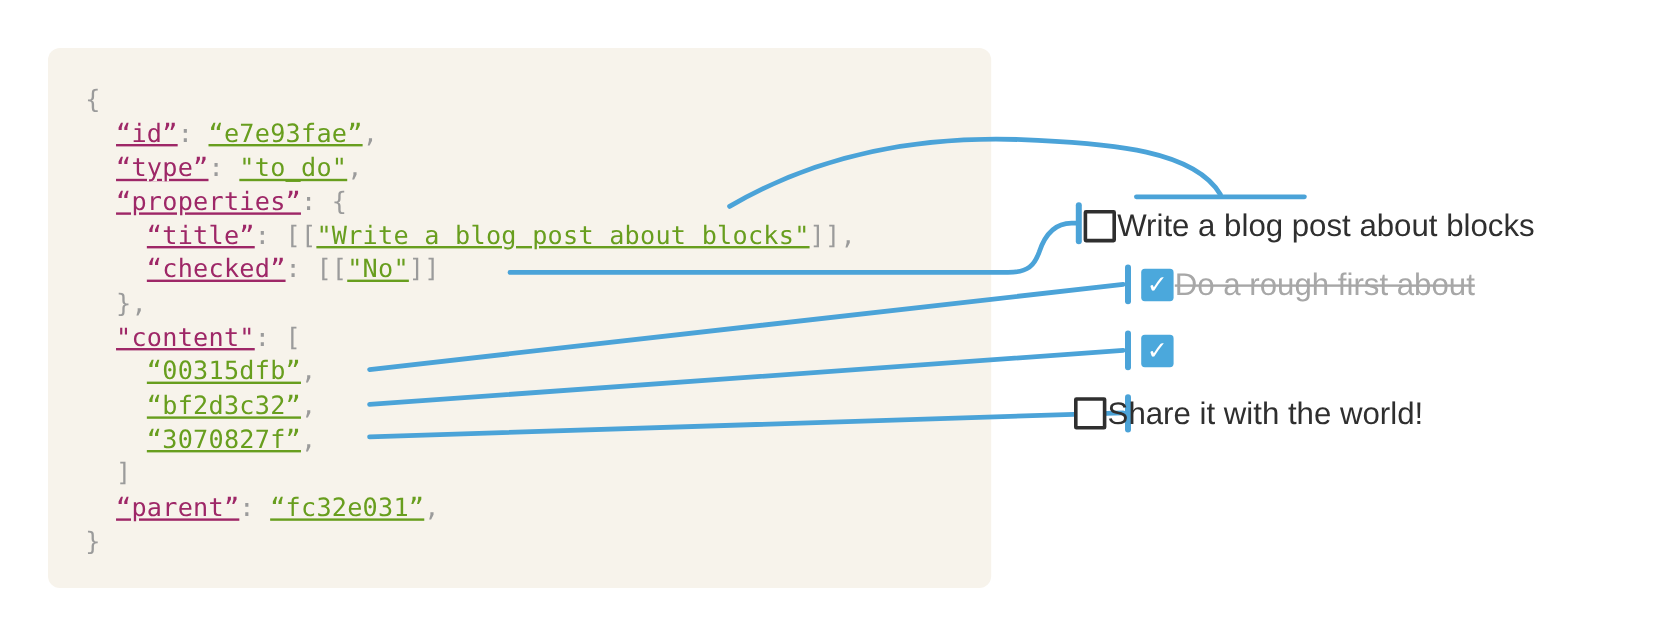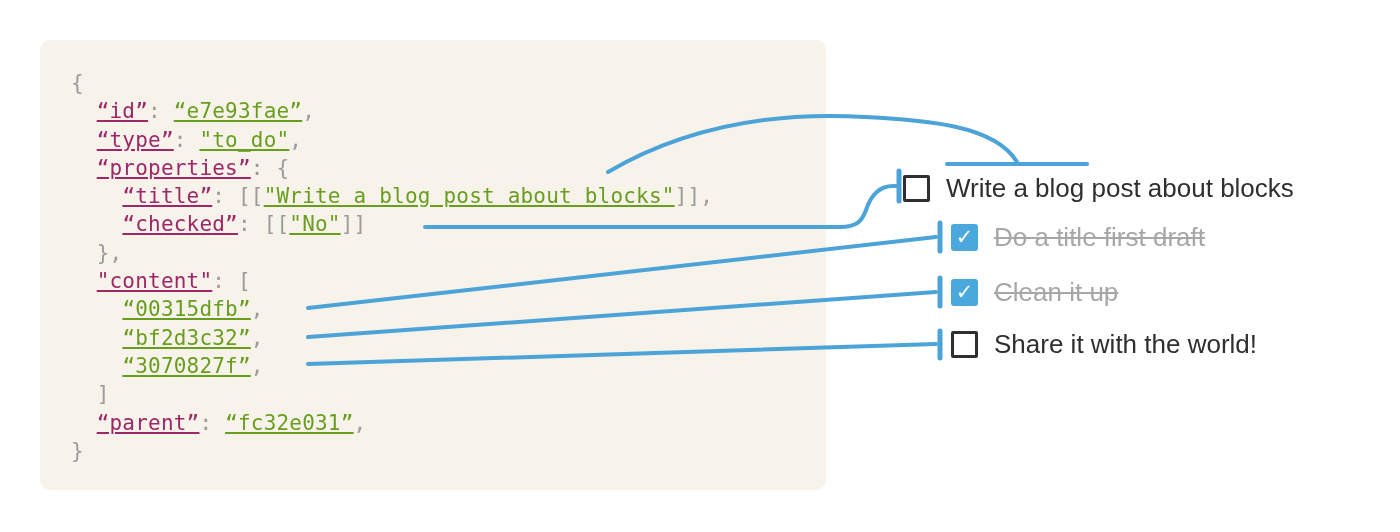--- a/index.html
+++ b/index.html
@@ -21,21 +21,21 @@
   .tk{color:var(--code-key);text-decoration:underline;}
   .ts{color:var(--code-string);text-decoration:underline;}
   .tp{color:var(--code-punct);}
 
   
   #arrows{position:absolute;left:0;top:0;width:1400px;height:532px;pointer-events:none;}
   .arrow{fill:none;stroke:var(--arrow-blue);stroke-width:4;stroke-linecap:round;}
   .endbar{fill:none;stroke:var(--arrow-blue);stroke-width:5;stroke-linecap:round;}
 
   
-  .todo-item{position:absolute;display:flex;align-items:center;gap:16px;height:28px;}
+  .todo-item{position:absolute;display:flex;align-items:center;gap:1px;height:28px;}
   .cbox{width:27px;height:27px;box-sizing:border-box;border-radius:2px;flex:0 0 auto;
         display:flex;align-items:center;justify-content:center;}
   .cbox.unchecked{border:3px solid var(--checkbox-unchecked-border);background:#fff;}
   .cbox.checked{background:var(--checkbox-checked-bg);border-radius:3px;}
   .check-glyph{color:#fff;font-family:"DejaVu Sans",sans-serif;font-size:21px;
         font-weight:bold;line-height:27px;}
   .todo-label{font-family:"Liberation Sans",sans-serif;font-size:26px;color:var(--todo-text);
         white-space:nowrap;}
   .todo-label.done{color:var(--todo-done-text);text-decoration:line-through;
         text-decoration-thickness:2px;}
@@ -62,27 +62,26 @@
 
   <div id="todos">
       <div class="todo-item" style="left: 903px; top: 174px;">
         <div class="cbox unchecked"></div>
         <div class="todo-label">Write a blog post about blocks</div>
       </div>
       <div class="todo-item" style="left: 951px; top: 223px;">
         <div class="cbox checked">
           <span class="check-glyph">✓</span>
         </div>
-        <div class="todo-label done">Do a title first draft</div>
+        <div class="todo-label done">Do a rough first about</div>
       </div>
       <div class="todo-item" style="left: 951px; top: 278px;">
         <div class="cbox checked">
           <span class="check-glyph">✓</span>
         </div>
-        <div class="todo-label done">Clean it up</div>
       </div>
-      <div class="todo-item" style="left: 951px; top: 330px; align-items: center;">
+      <div class="todo-item" style="left: 895px; top: 330px; align-items: center;">
         <div class="cbox unchecked"></div>
         <div class="todo-label">Share it with the world!</div>
       </div>
     </div>
 
 </div>
 
 </body></html>

